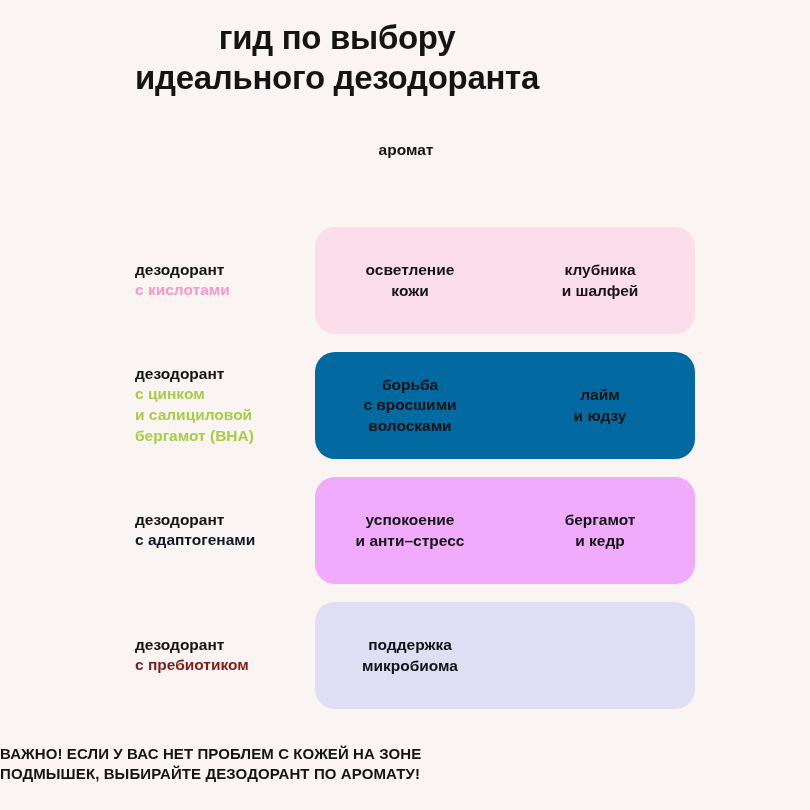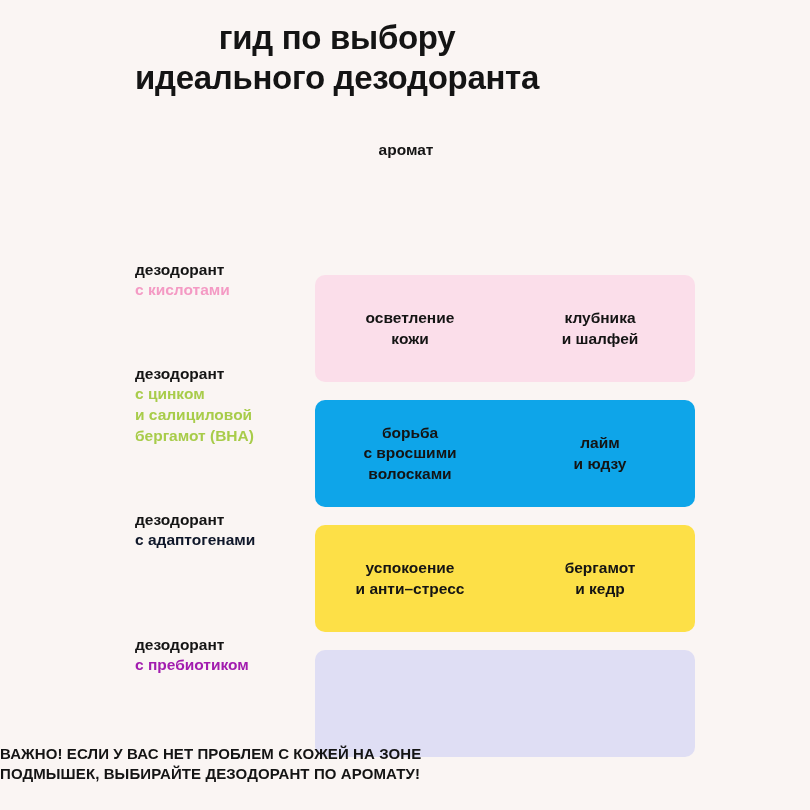--- a/index.html
+++ b/index.html
@@ -78,24 +78,23 @@
     text-align: left;
   }
   .row-label .accent {
     display: block;
   }
   .card {
     position: absolute;
     left: 311px;
     width: 380px;
     height: 107px;
-    border-radius: 10px;
+    border-radius: 20px;
     display: flex;
     align-items: center;
-    margin-top: 48px;
   }
   .cell {
     width: 190px;
     text-align: center;
     font-size: 15.5px;
     font-weight: bold;
     line-height: 1.33;
     color: #141414;
     padding: 0 6px;
     box-sizing: border-box;
@@ -151,56 +150,60 @@
       </div>
     </div>
 
     <div class="row">
       <div class="row-label">
         <span>дезодорант</span>
         <span class="accent" style="color:#a8cc4a">с цинком</span>
         <span class="accent" style="color:#a8cc4a">и салициловой</span>
         <span class="accent" style="color:#a8cc4a">бергамот (BHA)</span>
       </div>
-      <div class="card" style="background:#0ea5e9">
+      <div class="card" style="background:#0369a1">
         <div class="cell">
           <span class="line">борьба</span><br>
           <span class="line">с вросшими</span><br>
           <span class="line">волосками</span>
         </div>
         <div class="cell">
           <span class="line">лайм</span><br>
           <span class="line">и юдзу</span>
         </div>
       </div>
     </div>
 
     <div class="row">
       <div class="row-label">
         <span>дезодорант</span>
         <span class="accent" style="color:#0f172a">с адаптогенами</span>
       </div>
-      <div class="card" style="background:#fde047">
+      <div class="card" style="background:#f0abfc">
         <div class="cell">
           <span class="line">успокоение</span><br>
           <span class="line">и анти–стресс</span>
         </div>
         <div class="cell">
           <span class="line">бергамот</span><br>
           <span class="line">и кедр</span>
         </div>
       </div>
     </div>
 
     <div class="row">
       <div class="row-label">
         <span>дезодорант</span>
-        <span class="accent" style="color:#a21caf">с пребиотиком</span>
+        <span class="accent" style="color:#7f1d1d">с пребиотиком</span>
       </div>
       <div class="card" style="background:#dfdef4">
+        <div class="cell">
+          <span class="line">поддержка</span><br>
+          <span class="line">микробиома</span>
+        </div>
       </div>
     </div>
 
   </div>
 
   <div class="footer">
     <span class="line">ВАЖНО! ЕСЛИ У ВАС НЕТ ПРОБЛЕМ С КОЖЕЙ НА ЗОНЕ</span>
     <span class="line">ПОДМЫШЕК, ВЫБИРАЙТЕ ДЕЗОДОРАНТ ПО АРОМАТУ!</span>
   </div>
 

